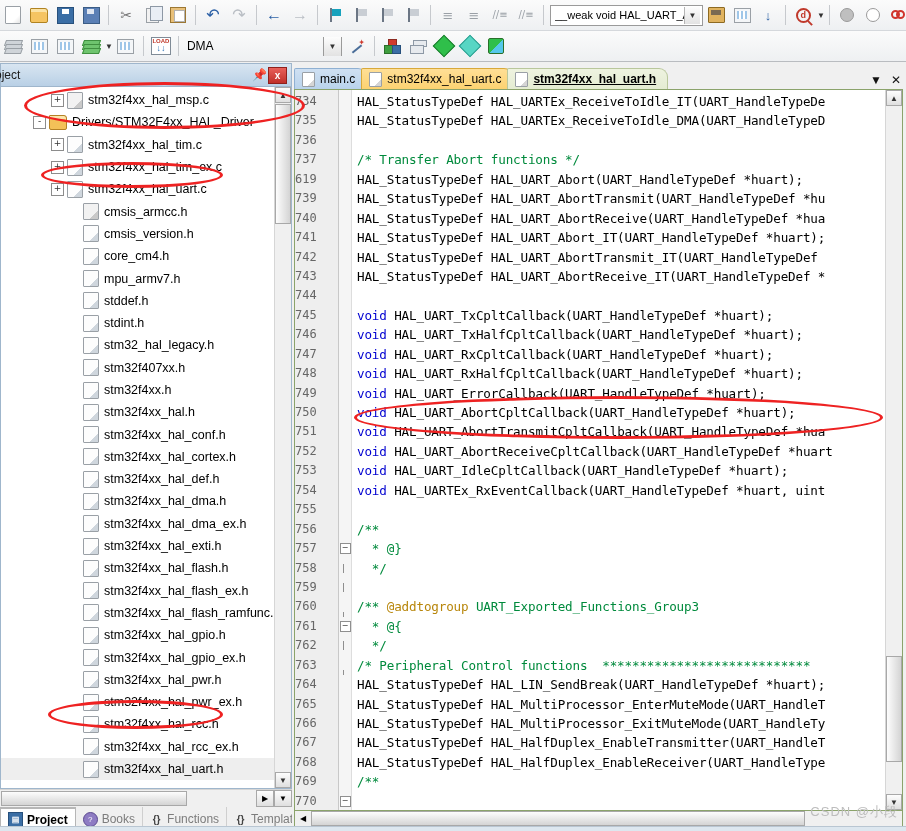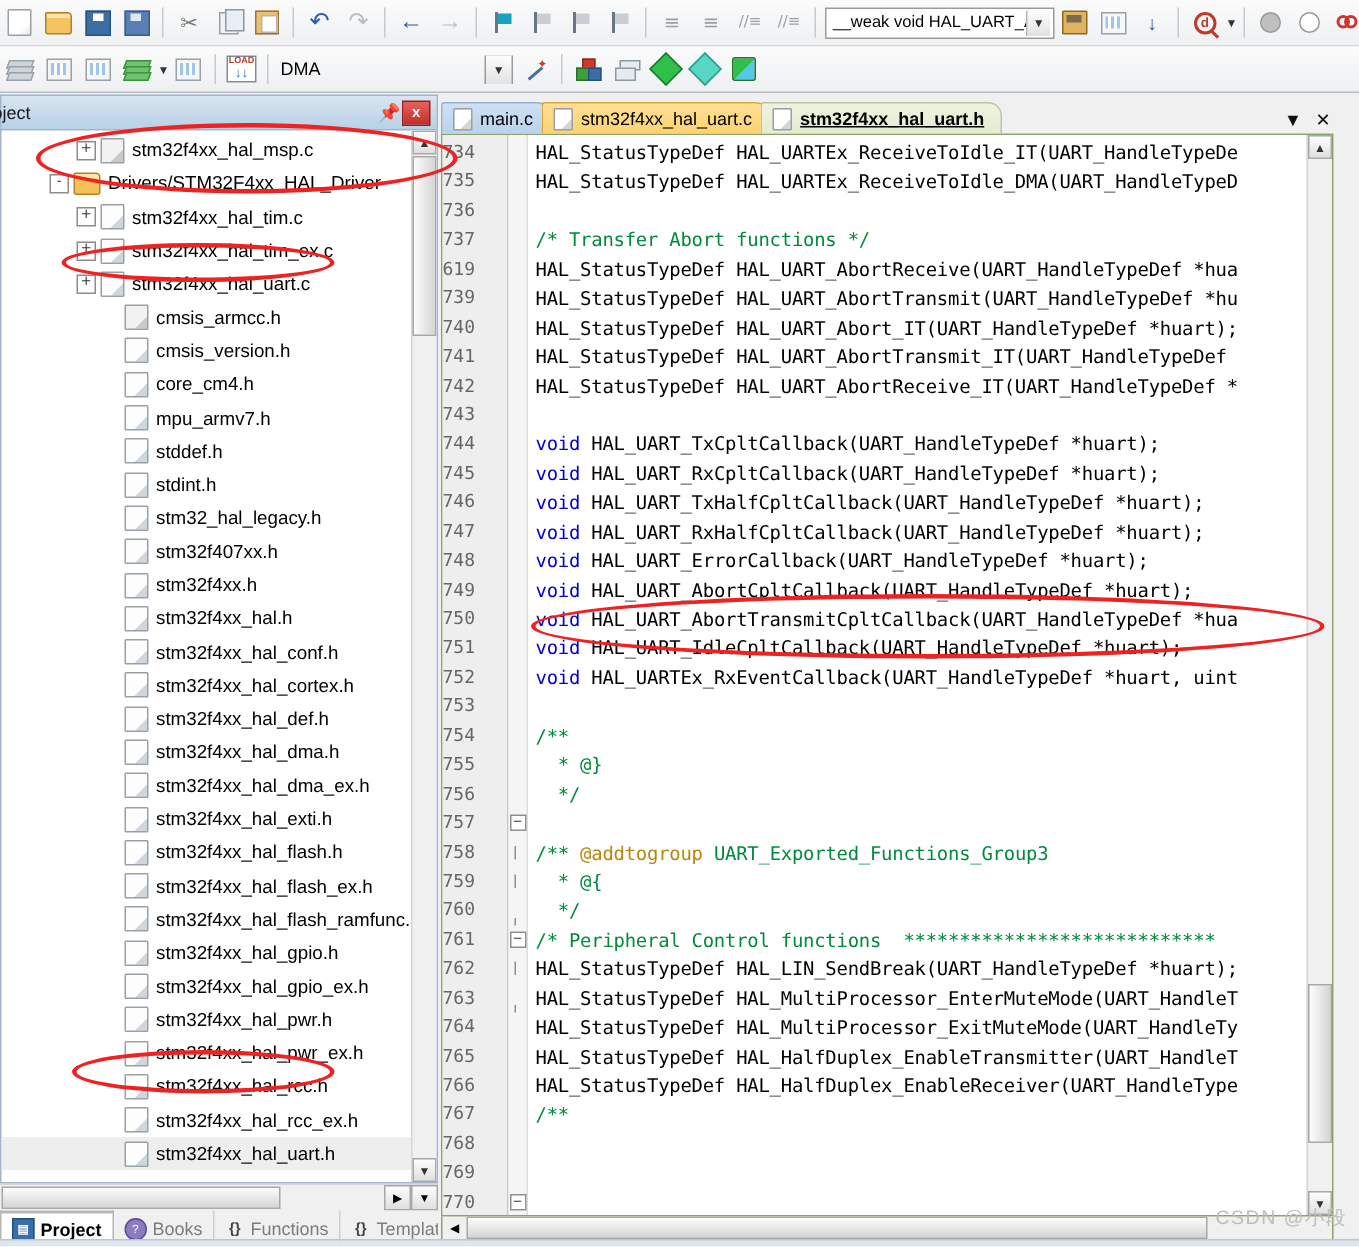--- a/index.html
+++ b/index.html
@@ -97,21 +97,21 @@
 
   
   .btabs{height:24px;display:flex;align-items:stretch;background:#f0f0f0;}
   .btab{display:flex;align-items:center;gap:4px;padding:0 7px;font-size:12px;color:#7c7c7c;border-right:1px solid #cfcfcf;}
   .btab.active{background:#fff;color:#000;font-weight:bold;border:1px solid #b6b6b6;border-bottom:1px solid #fff;border-top:2px solid #b6b6b6;}
   .bico{width:13px;height:13px;display:flex;align-items:center;justify-content:center;font-size:10px;}
   .bico.proj{background:#3a6ea5;border:1px solid #27507c;color:#fff;font-size:8px;}
   .bico.books{background:#8e7cc3;border-radius:50%;border:1px solid #5b4a8f;color:#fff;font-size:8px;}
 
   
-  #right{flex:1;position:relative;background:#f0f0f0;padding:2px 17px 4px 2px;box-sizing:border-box;display:flex;flex-direction:column;}
+  #right{flex:1;position:relative;background:#f0f0f0;padding:2px 3px 4px 2px;box-sizing:border-box;display:flex;flex-direction:column;}
   .tabstrip{height:24px;display:flex;align-items:flex-end;position:relative;}
   .etab{height:21px;display:flex;align-items:center;gap:5px;padding:0 11px 0 7px;font-size:12px;margin-right:-6px;position:relative;border:1px solid #a5a5a5;border-bottom:none;border-radius:2px 9px 0 0;box-sizing:border-box;}
   .etab .ti{width:11px;height:13px;background:linear-gradient(135deg,#fff 72%,#d5d5d5 72%);border:1px solid #9aa0a6;border-radius:1px;flex:none;}
   .etab.t1{background:linear-gradient(#cfe0f2,#b9d3ec);border-color:#8fb0d2;z-index:1;}
   .etab.t2{background:linear-gradient(#ffdf96,#fcd271);border-color:#d8a93a;z-index:2;}
   .etab.t3{background:linear-gradient(#eef3e0,#e4ecd2);border-color:#b9c79c;z-index:3;font-weight:bold;}
   .etab.t3 span.lbl{text-decoration:underline;}
   .tabctl{position:absolute;right:2px;bottom:2px;display:flex;gap:9px;align-items:center;font-size:12px;color:#111;}
   .editor{flex:1;border:1px solid #8ba36b;background:#fff;display:flex;position:relative;overflow:hidden;box-sizing:border-box;}
   .gutter{width:44px;background:#eeeeee;border-right:1px solid #c8c8c8;flex:none;text-align:left;padding-top:2px;box-sizing:border-box;}
@@ -658,33 +658,35 @@
             <div class="fc"></div>
             <div class="fc">
               <span class="fbox">−</span>
             </div>
           </div>
         <div class="code" id="code">
             <div class="cl"><span class="">HAL_StatusTypeDef HAL_UARTEx_ReceiveToIdle_IT(UART_HandleTypeDe</span></div>
             <div class="cl"><span class="">HAL_StatusTypeDef HAL_UARTEx_ReceiveToIdle_DMA(UART_HandleTypeD</span></div>
             <div class="cl"><span class=""></span></div>
             <div class="cl"><span class="cm">/* Transfer Abort functions */</span></div>
+            <div class="cl"><span class="">HAL_StatusTypeDef HAL_UART_Abort(UART_HandleTypeDef *huart);</span></div>
+            <div class="cl"><span class="">HAL_StatusTypeDef HAL_UART_AbortTransmit(UART_HandleTypeDef *hu</span></div>
             <div class="cl"><span class="">HAL_StatusTypeDef HAL_UART_AbortReceive(UART_HandleTypeDef *hua</span></div>
-            <div class="cl"><span class="">HAL_StatusTypeDef HAL_UART_AbortTransmit(UART_HandleTypeDef *hu</span></div>
             <div class="cl"><span class="">HAL_StatusTypeDef HAL_UART_Abort_IT(UART_HandleTypeDef *huart);</span></div>
             <div class="cl"><span class="">HAL_StatusTypeDef HAL_UART_AbortTransmit_IT(UART_HandleTypeDef </span></div>
             <div class="cl"><span class="">HAL_StatusTypeDef HAL_UART_AbortReceive_IT(UART_HandleTypeDef *</span></div>
             <div class="cl"><span class=""></span></div>
             <div class="cl"><span class="kw">void</span><span class=""> HAL_UART_TxCpltCallback(UART_HandleTypeDef *huart);</span></div>
+            <div class="cl"><span class="kw">void</span><span class=""> HAL_UART_TxHalfCpltCallback(UART_HandleTypeDef *huart);</span></div>
             <div class="cl"><span class="kw">void</span><span class=""> HAL_UART_RxCpltCallback(UART_HandleTypeDef *huart);</span></div>
-            <div class="cl"><span class="kw">void</span><span class=""> HAL_UART_TxHalfCpltCallback(UART_HandleTypeDef *huart);</span></div>
             <div class="cl"><span class="kw">void</span><span class=""> HAL_UART_RxHalfCpltCallback(UART_HandleTypeDef *huart);</span></div>
             <div class="cl"><span class="kw">void</span><span class=""> HAL_UART_ErrorCallback(UART_HandleTypeDef *huart);</span></div>
             <div class="cl"><span class="kw">void</span><span class=""> HAL_UART_AbortCpltCallback(UART_HandleTypeDef *huart);</span></div>
             <div class="cl"><span class="kw">void</span><span class=""> HAL_UART_AbortTransmitCpltCallback(UART_HandleTypeDef *hua</span></div>
+            <div class="cl"><span class="kw">void</span><span class=""> HAL_UART_AbortReceiveCpltCallback(UART_HandleTypeDef *huart</span></div>
             <div class="cl"><span class="kw">void</span><span class=""> HAL_UART_IdleCpltCallback(UART_HandleTypeDef *huart);</span></div>
             <div class="cl"><span class="kw">void</span><span class=""> HAL_UARTEx_RxEventCallback(UART_HandleTypeDef *huart, uint</span></div>
             <div class="cl"><span class=""></span></div>
             <div class="cl"><span class="cm">/**</span></div>
             <div class="cl"><span class="cm">  * @}</span></div>
             <div class="cl"><span class="cm">  */</span></div>
             <div class="cl"><span class=""></span></div>
             <div class="cl"><span class="cm">/** </span><span class="an">@addtogroup</span><span class="cm"> UART_Exported_Functions_Group3</span></div>
             <div class="cl"><span class="cm">  * @{</span></div>
             <div class="cl"><span class="cm">  */</span></div>

